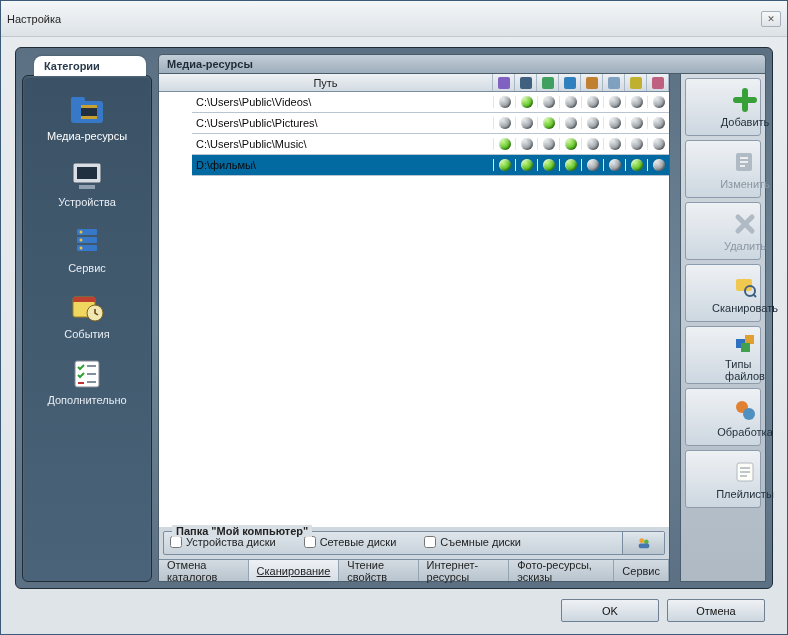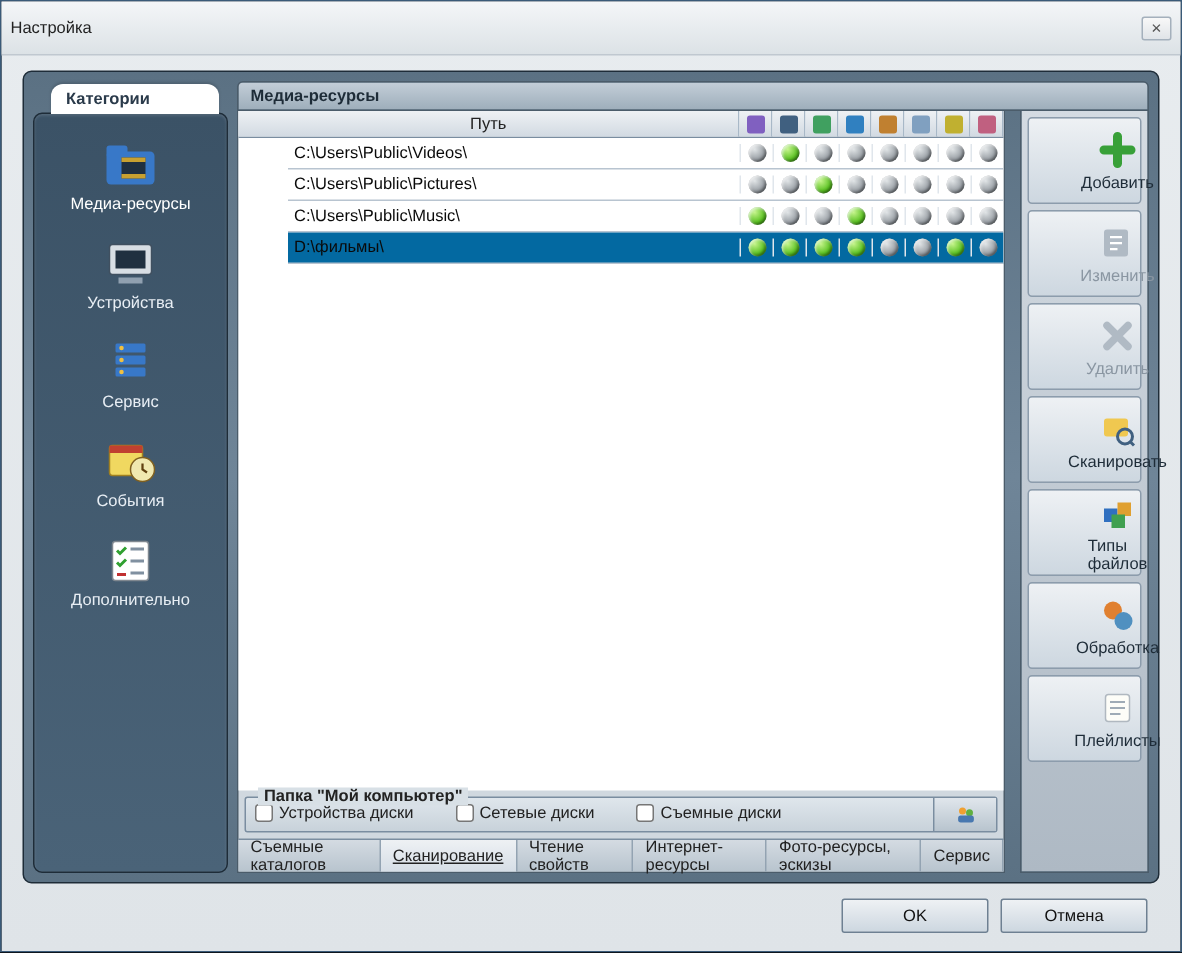--- a/index.html
+++ b/index.html
@@ -328,21 +328,21 @@
               <div class="corner-btn">
                 <svg class="hicon" viewBox="0 0 24 24" width="22" height="22">
                     <circle cx="8" cy="8" r="4" fill="#f0a030"></circle>
                     <circle cx="16" cy="10" r="4" fill="#60b040"></circle>
                     <rect x="3" y="13" width="18" height="8" rx="3" fill="#4878b0"></rect>
                   </svg>
               </div>
             </div>
 
             <div class="tabs" id="tabs">
-                <div class="tab">Съемные каталогов</div>
+                <div class="tab">Отмена каталогов</div>
                 <div class="tab active">Сканирование</div>
                 <div class="tab">Чтение свойств</div>
                 <div class="tab">Интернет-ресурсы</div>
                 <div class="tab">Фото-ресурсы, эскизы</div>
                 <div class="tab">Сервис</div>
               </div>
           </div>
 
           <div class="btncol" id="btncol">
               <div class="rbtn">

